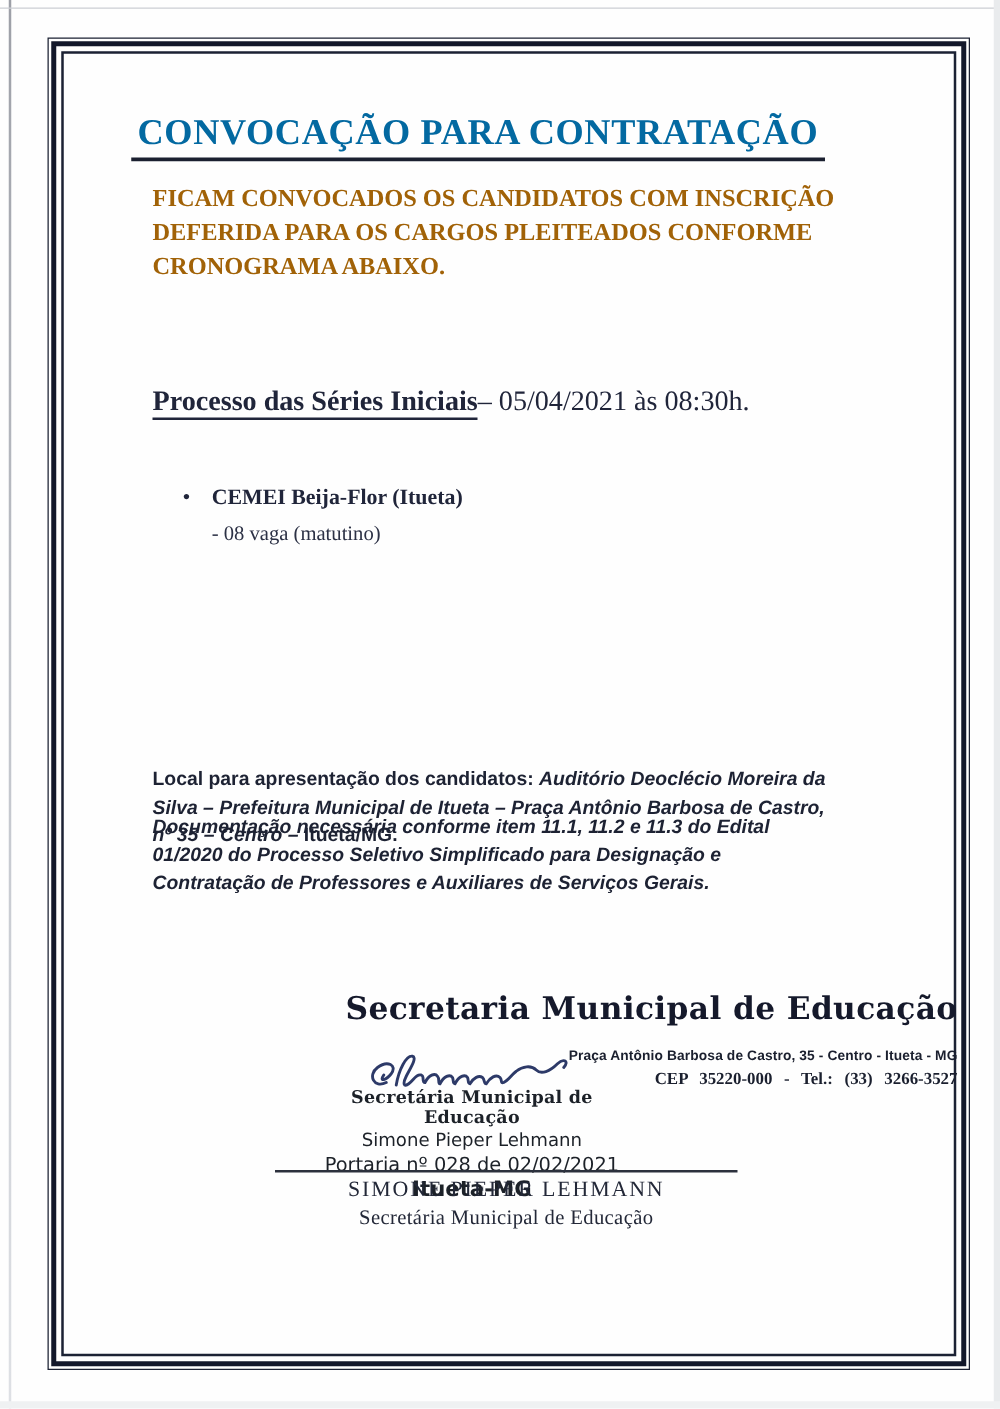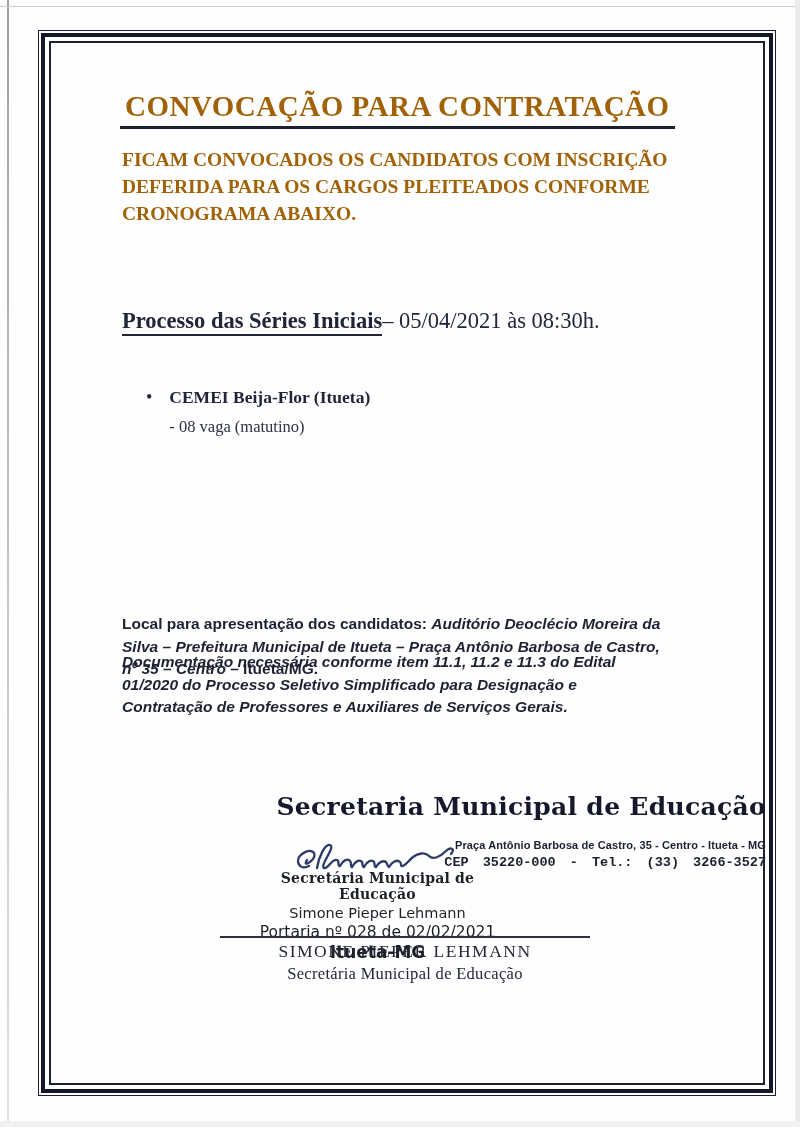--- a/index.html
+++ b/index.html
@@ -20,23 +20,23 @@
   .scan-bottom{ position:absolute; bottom:0; left:0; width:100%; height:6px; background:#eff1f2; }
 
   
   .f1 { position:absolute; left:38px; top:30px; right:24px; bottom:31px; border:1.5px solid #1b2032; }
   .f2 { position:absolute; left:41px; top:33px; right:27px; bottom:34px; border:4px solid #12172a; }
   .f3 { position:absolute; left:49px; top:41px; right:35px; bottom:42px; border:2px solid #1b2133; }
 
   .content { position:absolute; inset:0; z-index:2; }
 
   .title {
-    position:absolute; left:120px; top:90px;
+    position:absolute; left:105px; top:90px;
     font-size:29px; font-weight:bold; letter-spacing:.5px;
-    color:#a16207;
+    color:#0369a1;
     border-bottom:3.5px solid #1b2030;
     padding:0 5px 3px 5px;
     display:inline-block;
     white-space:nowrap;
   }
   .intro {
     position:absolute; left:122px; top:146px; width:600px;
     font-size:19.5px; font-weight:bold; line-height:27px;
     color:#a16207; white-space:pre-line;
   }
@@ -74,21 +74,21 @@
     font-weight:bold;
     font-size:25px; letter-spacing:.3px;
     margin-bottom:18px;
   }
   .letterhead-address {
     font-family:"Liberation Sans", sans-serif;
     font-weight:bold; font-size:11px; letter-spacing:.1px;
     margin-bottom:4px; color:#1a1f2e;
   }
   .letterhead-cep {
-    font-family:Liberation Mono, monospace;
+    font-family:Liberation Serif, serif;
     font-weight:bold; font-size:13.5px; word-spacing:6px;
     color:#1a1f2e;
   }
 
   .stamp-block {
     position:absolute; left:245px; top:838px; width:265px;
     text-align:center; color:#1c2128;
   }
   .signature-scribble { margin-left:48px; margin-bottom:-10px; display:block; }
   .stamp-l1 { font-family:"DejaVu Serif", serif; font-weight:bold; font-size:14px; letter-spacing:.2px; }

